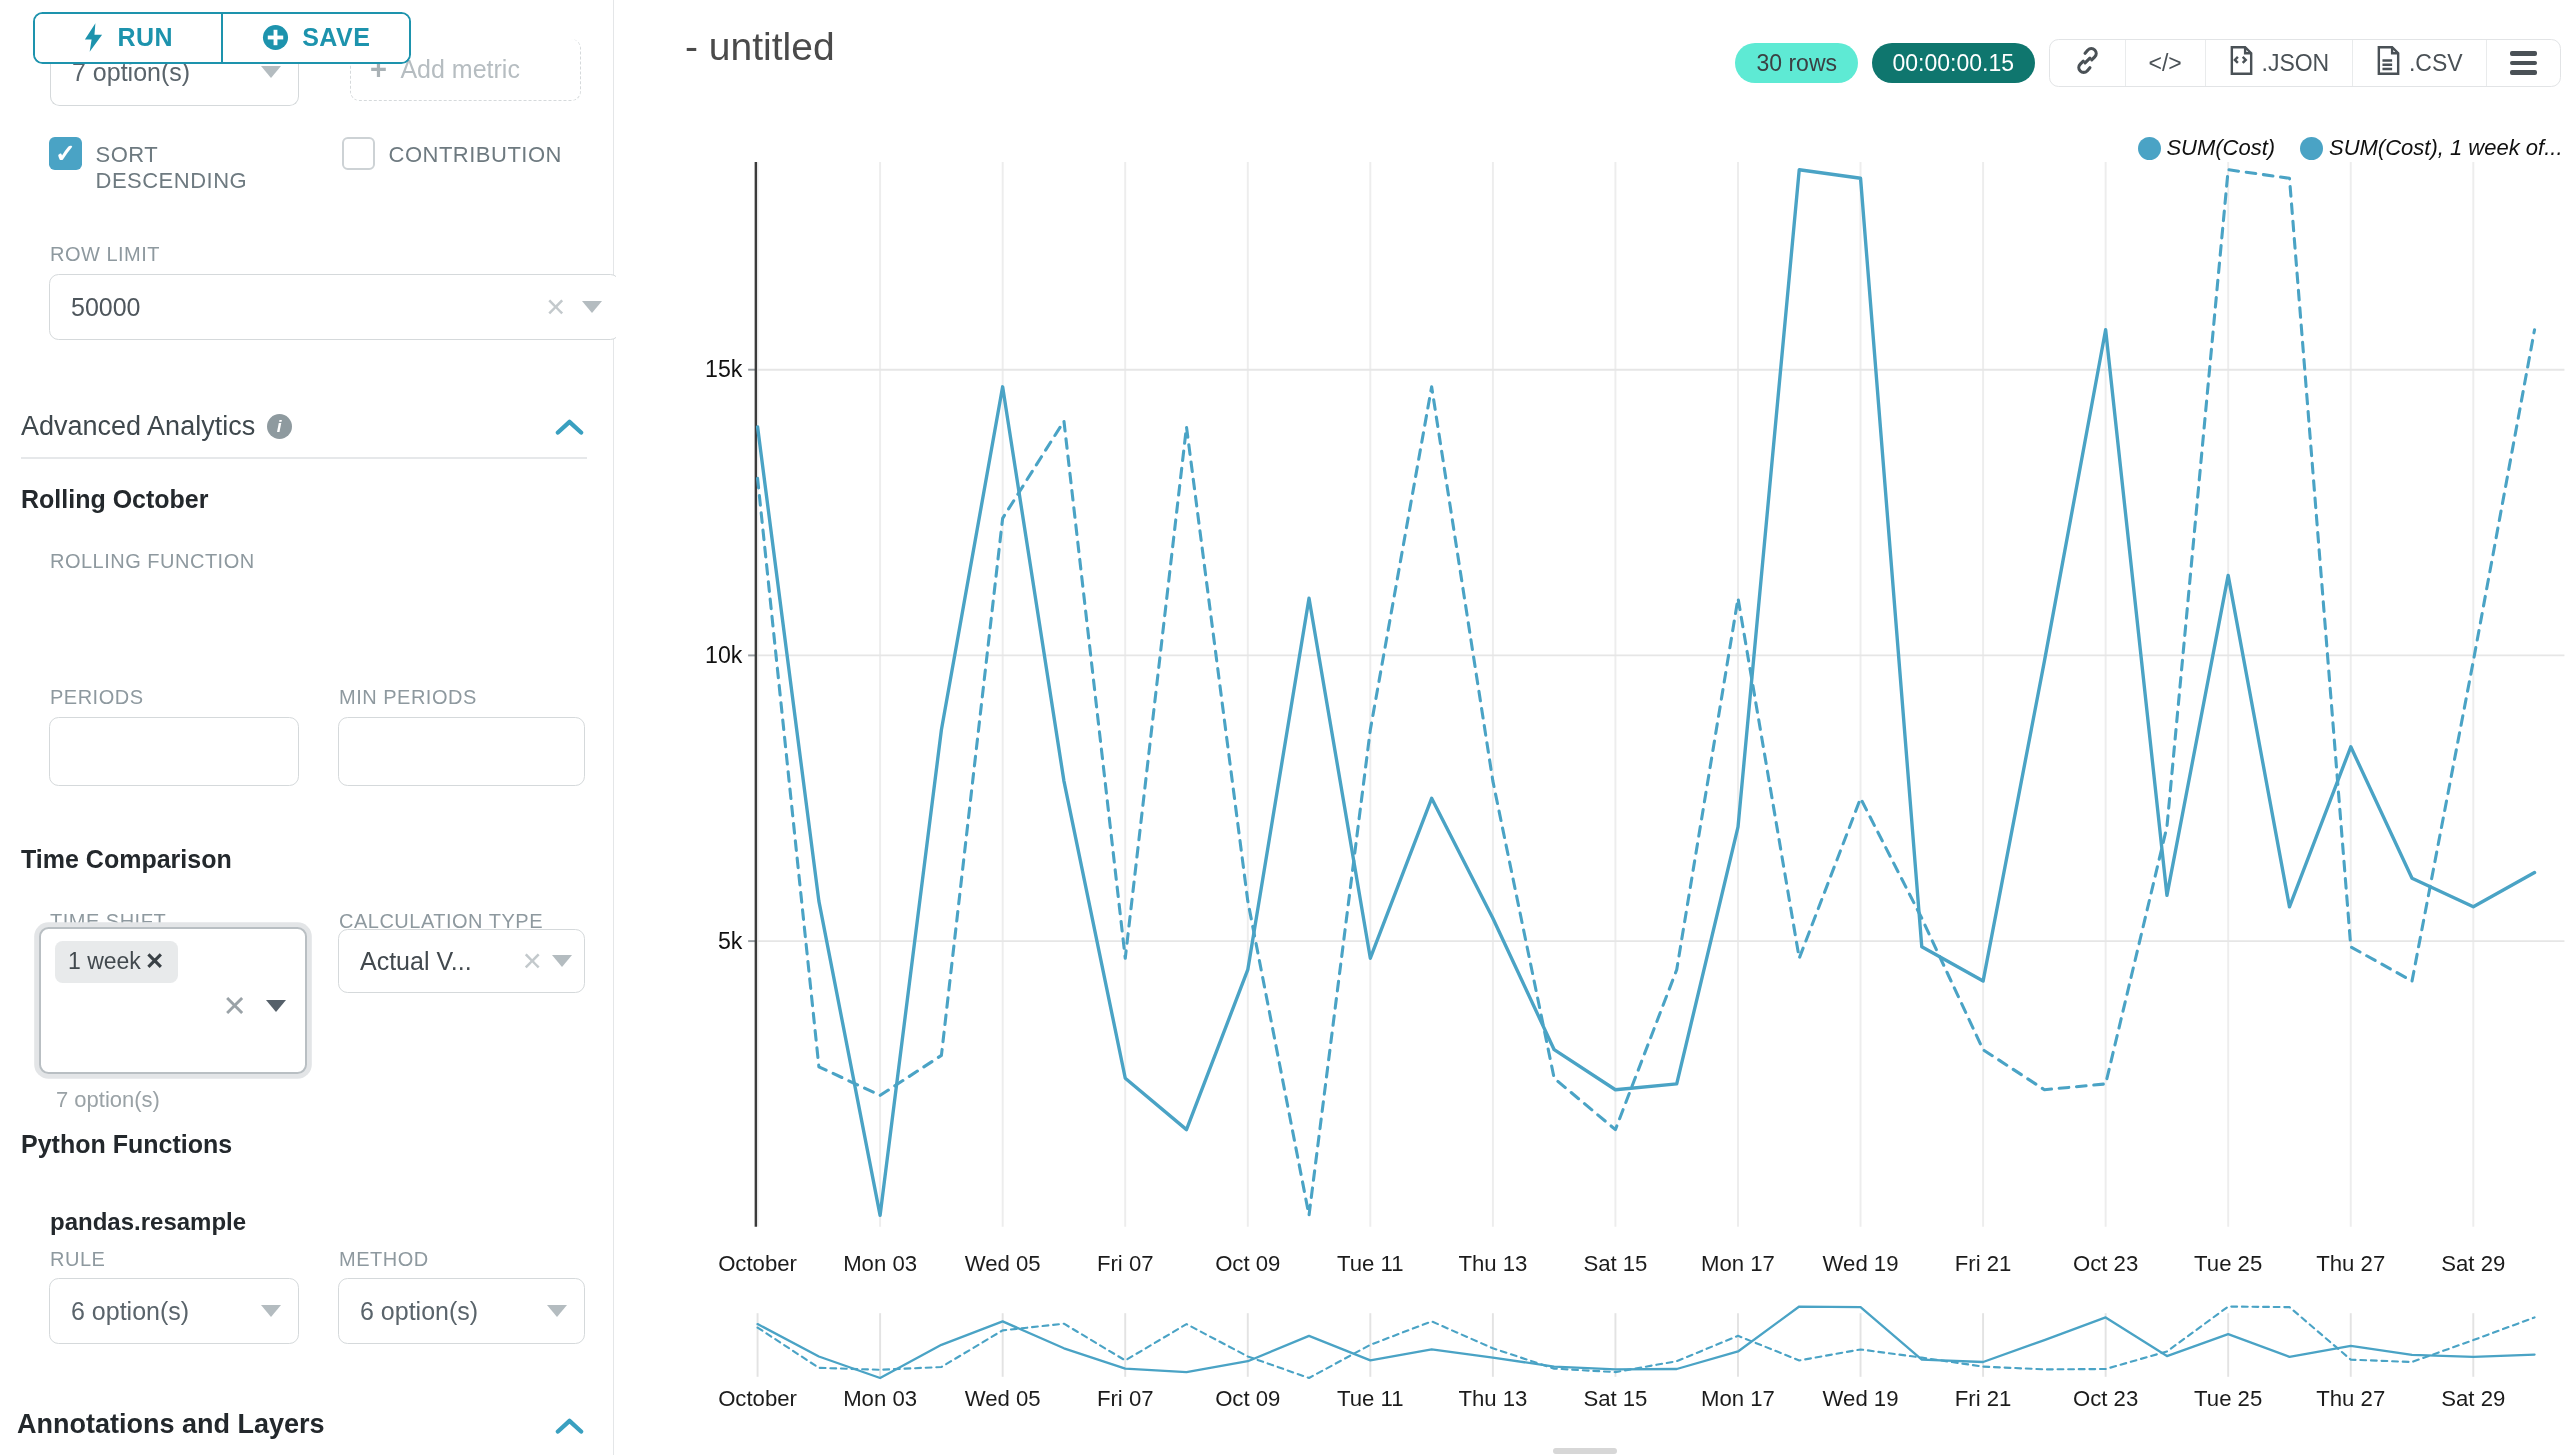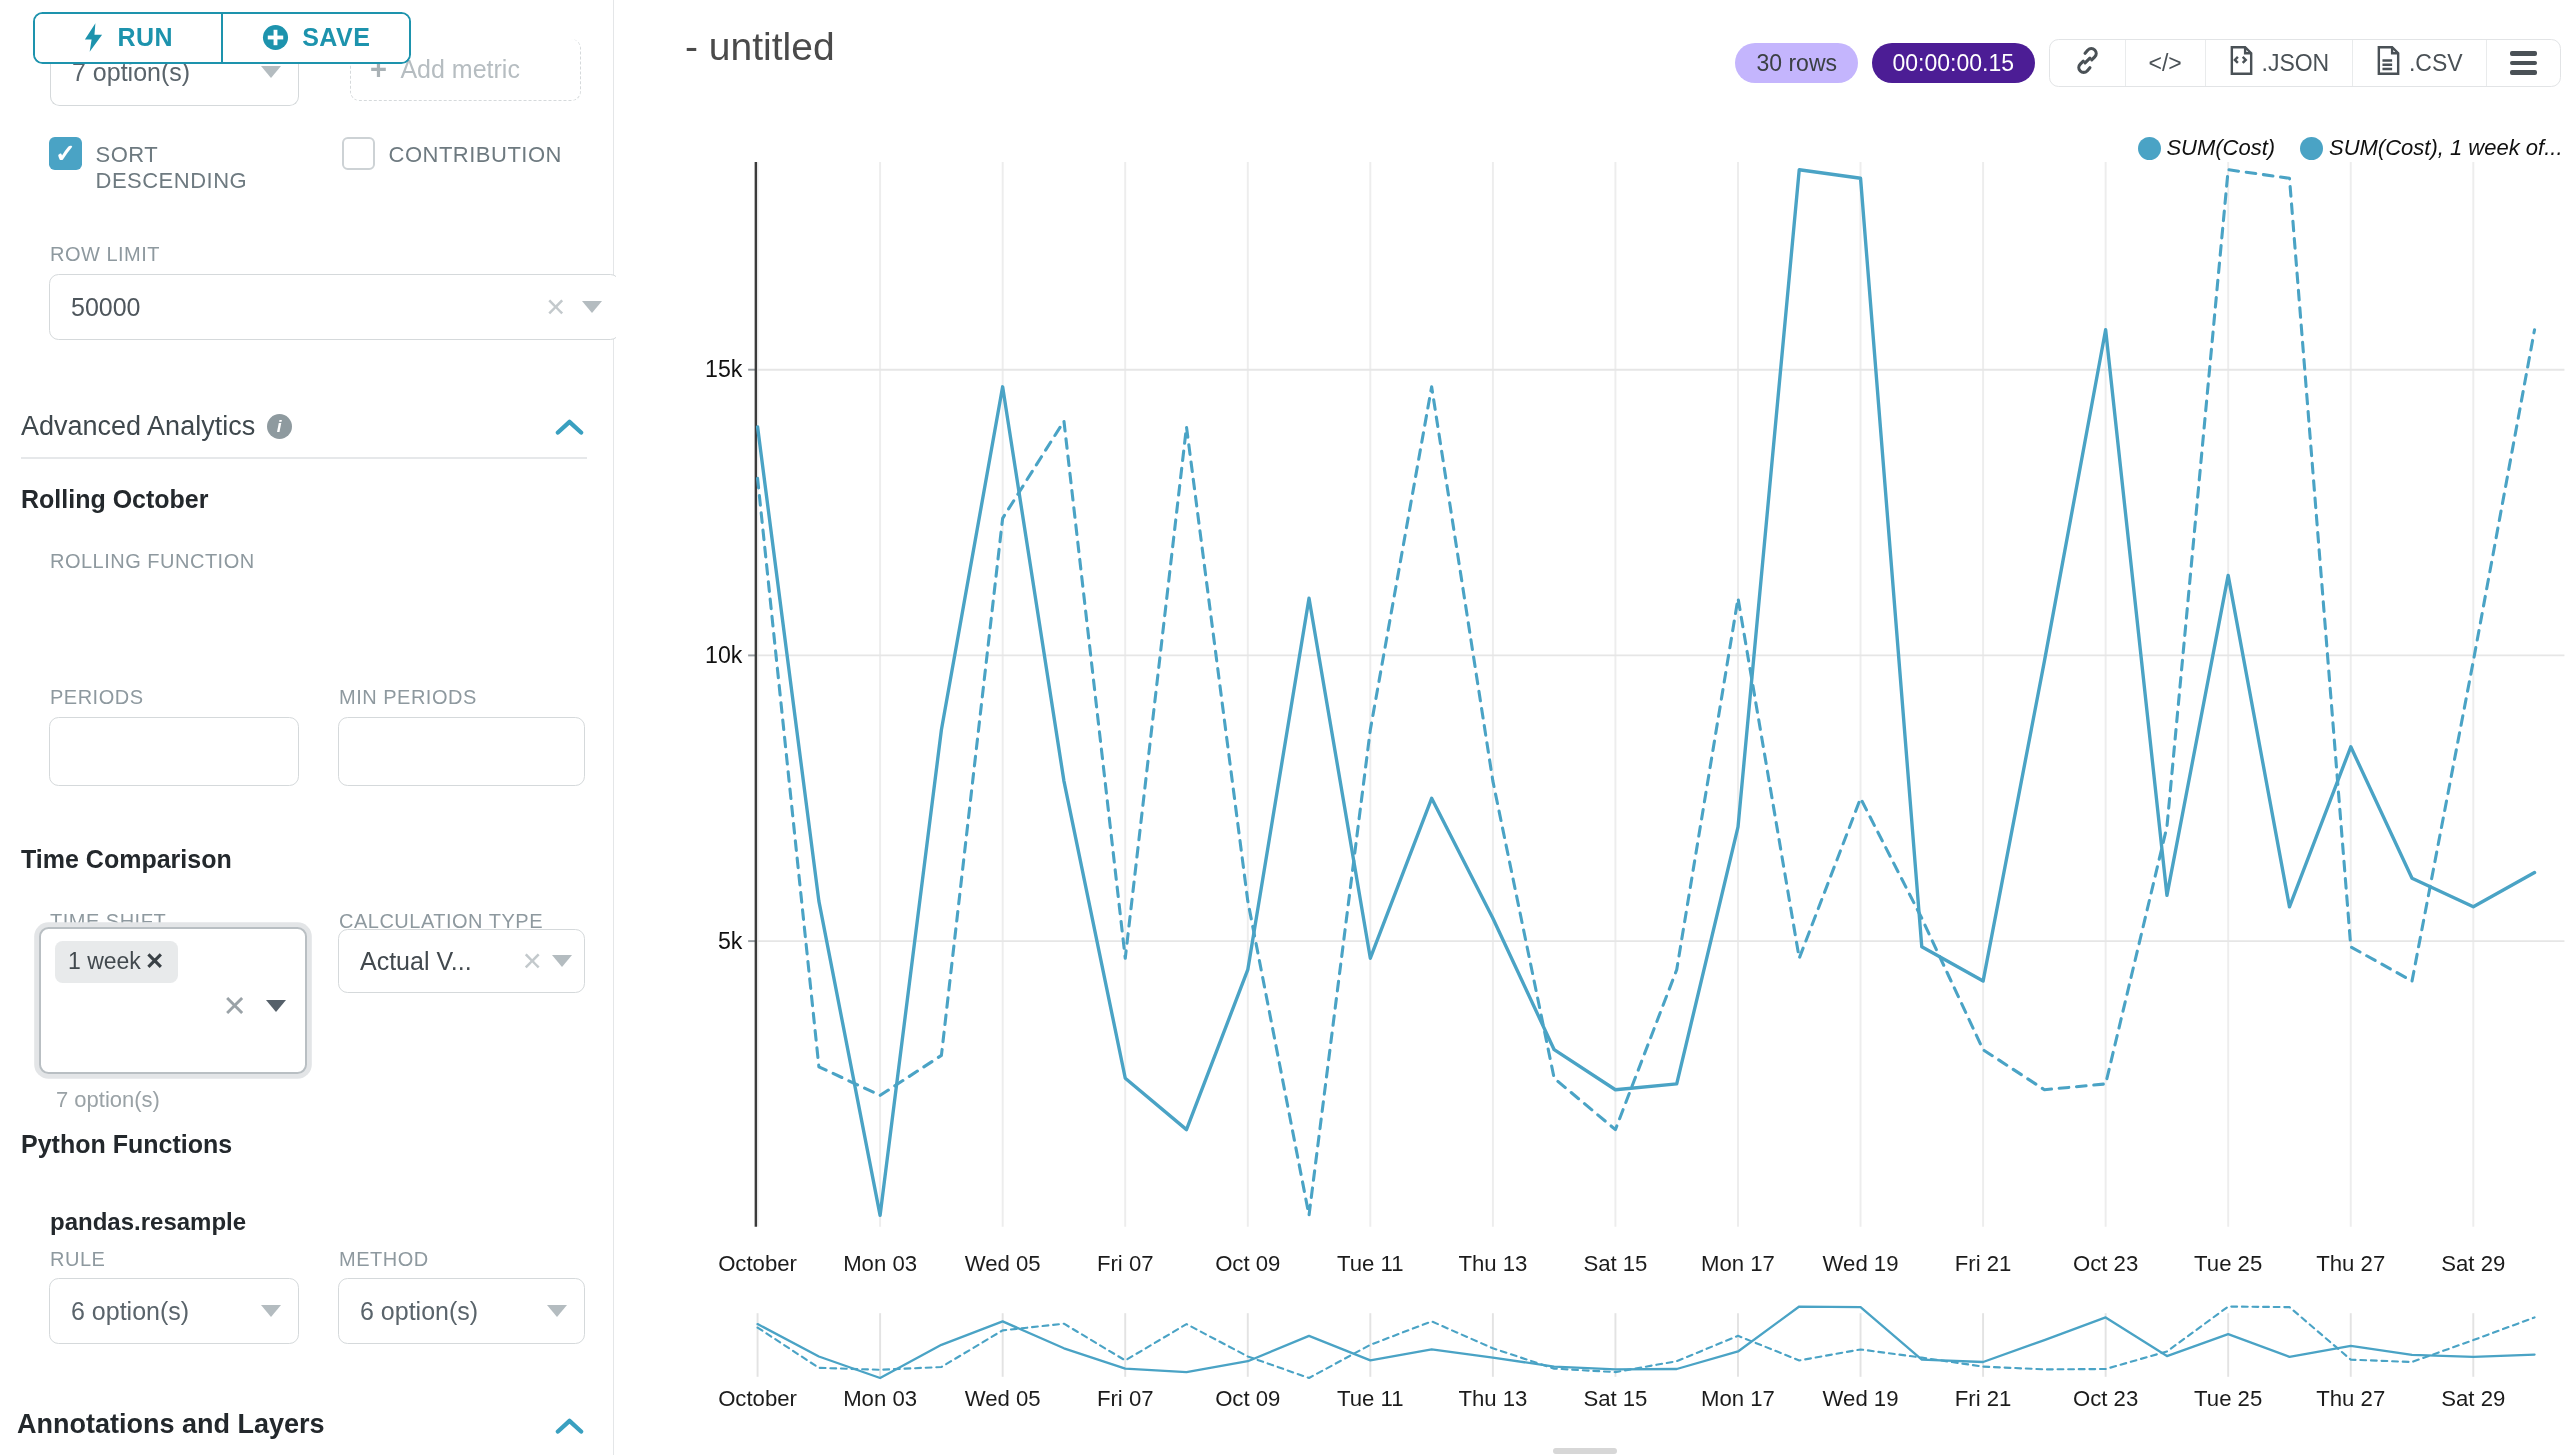--- a/index.html
+++ b/index.html
@@ -58,22 +58,22 @@
   .ms-controls { position:absolute; right:15.4px; top:60px; display:flex; align-items:center; gap:19px; }
   .ms-controls .x { color:#9aa2a7; font-size:29px; }
   .helper { position:absolute; font-size:22px; color:#9aa2a6; }
   .pandas-label { position:absolute; font-size:24px; font-weight:bold; color:#23282c; }
 
   
   .main { position:absolute; left:616px; top:0; width:1960px; height:1456px; background:#fff; }
   .title { position:absolute; left:69px; top:25px; font-size:39px; color:#4a4a4a; }
   .badges { position:absolute; right:15.4px; top:39px; display:flex; align-items:center; gap:13.5px; }
   .pill { height:40px; border-radius:20px; display:flex; align-items:center; padding:0 21px; font-size:23px; }
-  .pill.rows { background:#c4b5fd; color:#3b4043; }
-  .pill.timer { background:#4c1d95; color:#fff; }
+  .pill.rows { background:#5eead4; color:#3b4043; }
+  .pill.timer { background:#0f766e; color:#fff; }
   .btn-bar { display:flex; border:1.9px solid #e2e4e6; border-radius:9.6px; overflow:hidden; background:#fff; height:48px; }
   .btn-bar .cell { display:flex; align-items:center; justify-content:center; padding:0 23px;
                    border-right:1.9px solid #e9ebec; color:#4a5156; font-size:23px; gap:7.7px; cursor:pointer; }
   .btn-bar .cell:last-child { border-right:none; }
   .hamburger { display:inline-block; }
   .hamburger i { display:block; width:27px; height:4.8px; background:#4a5156; border-radius:1.9px; margin:4.8px 0; }
 
   .legend { position:absolute; right:13.5px; top:135px; display:flex; gap:25px; align-items:center; }
   .legend-item { display:flex; align-items:center; gap:5.8px; font-size:22px; color:#101010;font-style:italic; }
   .legend-dot { width:23px; height:23px; border-radius:50%; background:#4aa3c5; flex:none; }

